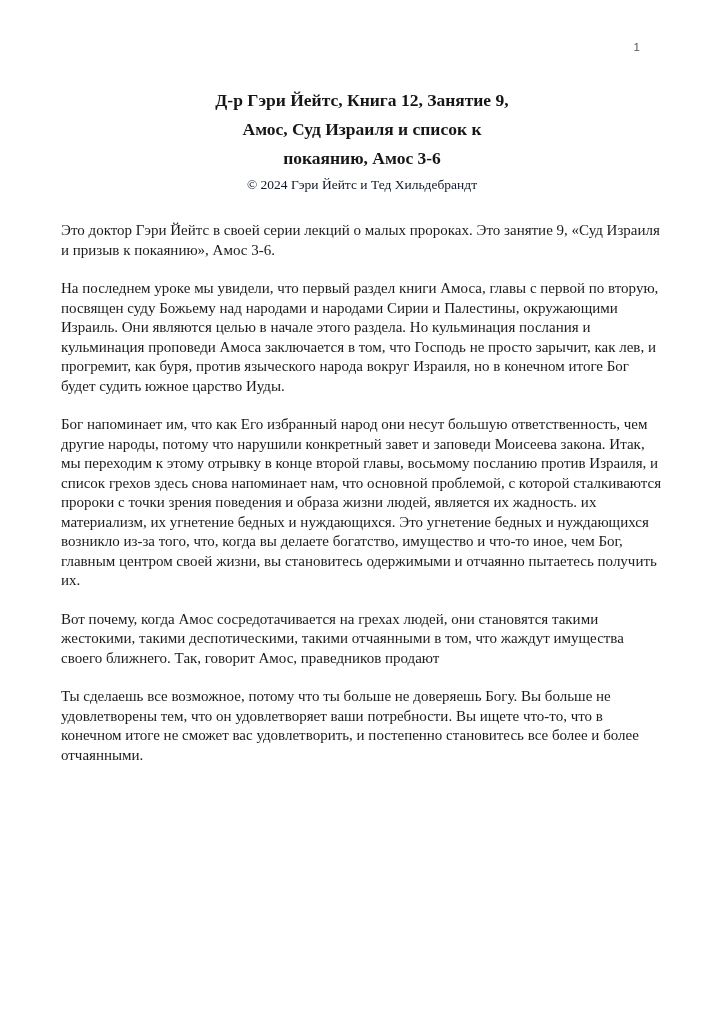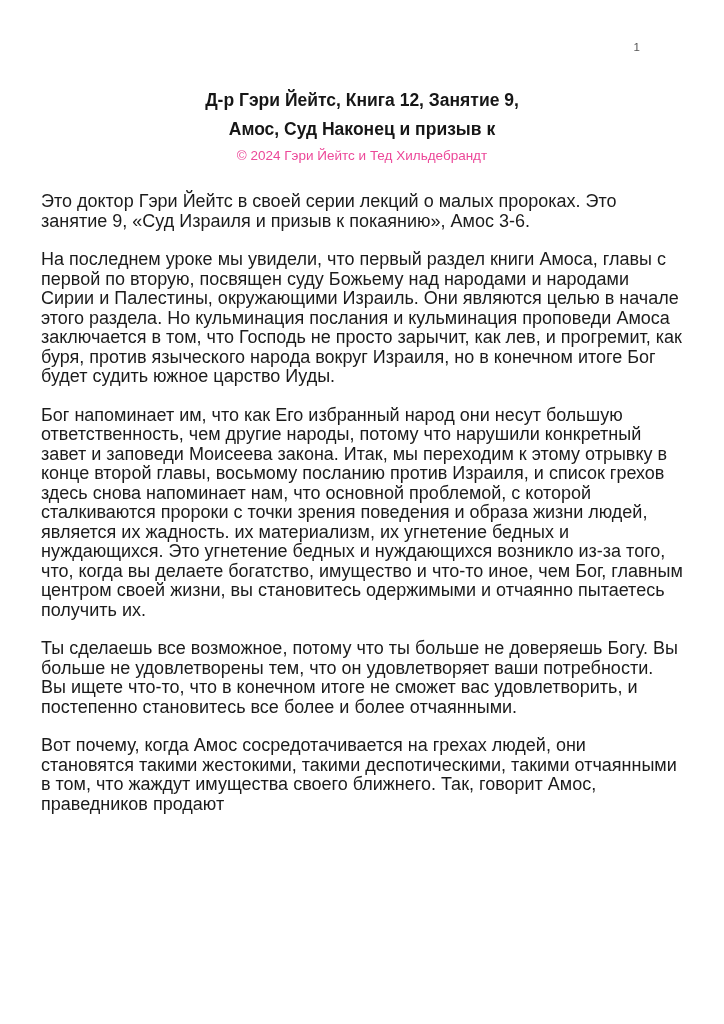--- a/index.html
+++ b/index.html
@@ -20,70 +20,72 @@
   }
   .page-number {
     position: absolute;
     top: 40px;
     right: 84px;
     font-size: 11.5px;
     color: #555555;
     line-height: 14px;
   }
   .content {
-    padding: 0 41px;
+    padding: 0 61px;
+    font-family: Liberation Serif, serif;
   }
   .doc-title {
     margin: 86px 0 0 0;
     text-align: center;
     font-size: 17.5px;
     font-weight: bold;
     line-height: 29px;
     color: #161616;
   }
   .doc-title .title-line {
     display: block;
   }
   .copyright {
     margin: 2px 0 0 0;
     text-align: center;
     font-size: 13.5px;
     line-height: 19px;
-    color: #ec4899;
+    color: #0f172a;
   }
   .body-text {
     margin-top: 27px;
   }
   .body-text p {
     margin: 0 0 19px 0;
-    font-size: 18px;
+    font-size: 15px;
     line-height: 19.5px;
     text-align: left;
     color: #1b1b1b;
   }
 </style>
 </head>
 <body>
 
 <div class="page">
 
   <div class="page-number">1</div>
 
   <div class="content">
 
     <h1 class="doc-title">
       <span class="title-line">Д-р Гэри Йейтс, Книга 12, Занятие 9,</span>
-      <span class="title-line">Амос, Суд Наконец и призыв к</span>
+      <span class="title-line">Амос, Суд Израиля и список к</span>
+      <span class="title-line">покаянию, Амос 3-6</span>
     </h1>
 
     <div class="copyright">© 2024 Гэри Йейтс и Тед Хильдебрандт</div>
 
     <div class="body-text">
       <p>Это доктор Гэри Йейтс в своей серии лекций о малых пророках. Это занятие 9, «Суд Израиля и призыв к покаянию», Амос 3-6.</p>
       <p>На последнем уроке мы увидели, что первый раздел книги Амоса, главы с первой по вторую, посвящен суду Божьему над народами и народами Сирии и Палестины, окружающими Израиль. Они являются целью в начале этого раздела. Но кульминация послания и кульминация проповеди Амоса заключается в том, что Господь не просто зарычит, как лев, и прогремит, как буря, против языческого народа вокруг Израиля, но в конечном итоге Бог будет судить южное царство Иуды.</p>
       <p>Бог напоминает им, что как Его избранный народ они несут большую ответственность, чем другие народы, потому что нарушили конкретный завет и заповеди Моисеева закона. Итак, мы переходим к этому отрывку в конце второй главы, восьмому посланию против Израиля, и список грехов здесь снова напоминает нам, что основной проблемой, с которой сталкиваются пророки с точки зрения поведения и образа жизни людей, является их жадность. их материализм, их угнетение бедных и нуждающихся. Это угнетение бедных и нуждающихся возникло из-за того, что, когда вы делаете богатство, имущество и что-то иное, чем Бог, главным центром своей жизни, вы становитесь одержимыми и отчаянно пытаетесь получить их.</p>
+      <p>Вот почему, когда Амос сосредотачивается на грехах людей, они становятся такими жестокими, такими деспотическими, такими отчаянными в том, что жаждут имущества своего ближнего. Так, говорит Амос, праведников продают</p>
       <p>Ты сделаешь все возможное, потому что ты больше не доверяешь Богу. Вы больше не удовлетворены тем, что он удовлетворяет ваши потребности. Вы ищете что-то, что в конечном итоге не сможет вас удовлетворить, и постепенно становитесь все более и более отчаянными.</p>
-      <p>Вот почему, когда Амос сосредотачивается на грехах людей, они становятся такими жестокими, такими деспотическими, такими отчаянными в том, что жаждут имущества своего ближнего. Так, говорит Амос, праведников продают</p>
     </div>
 
   </div>
 
 </div>
 
 </body></html>

